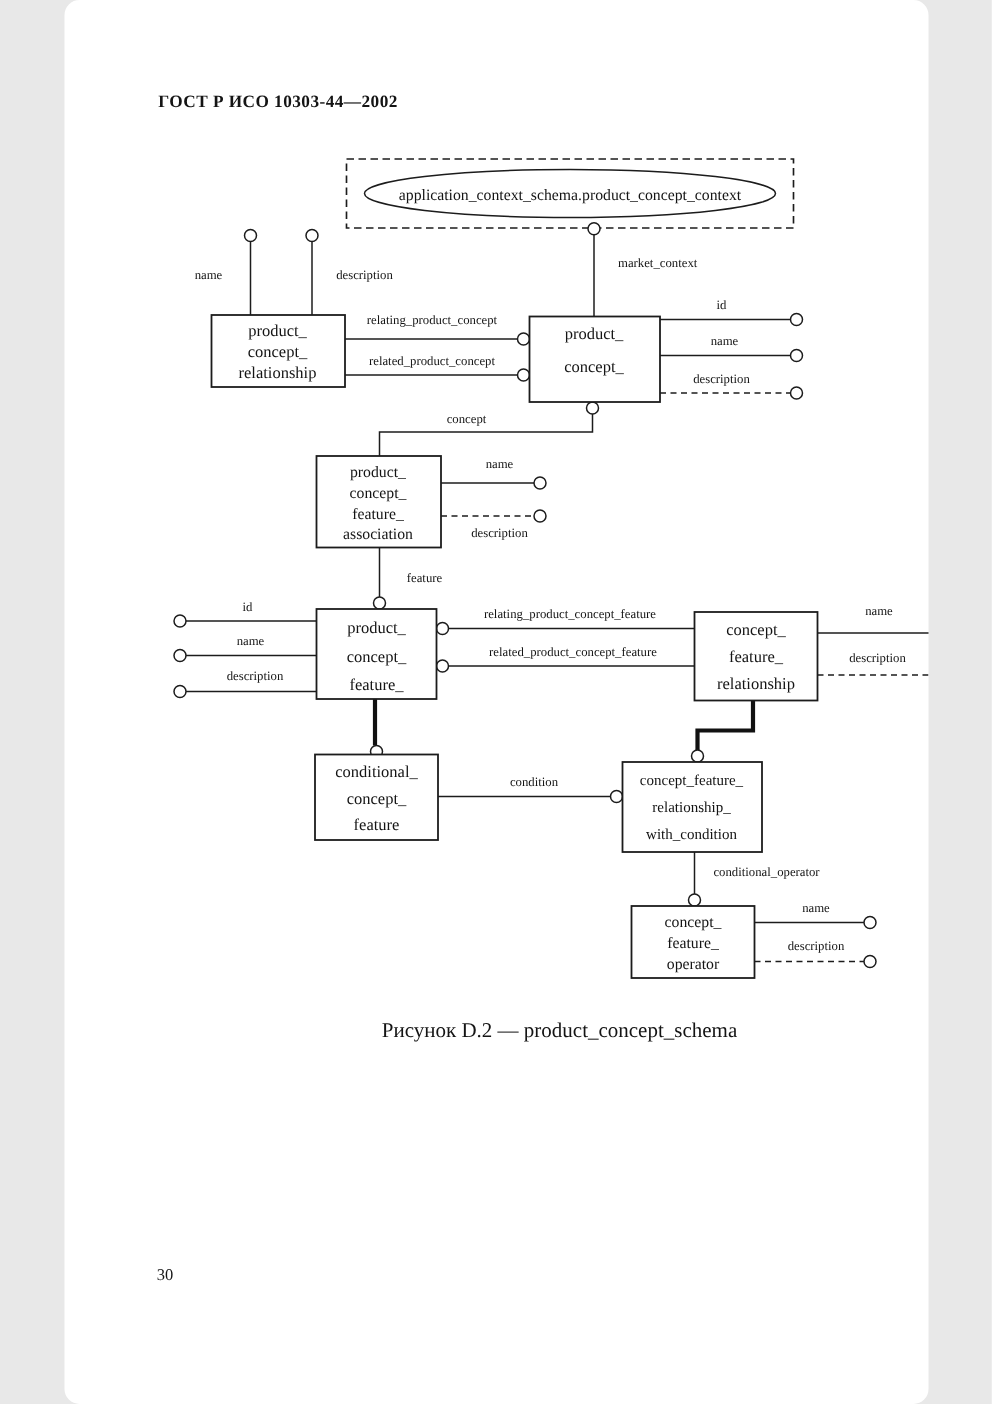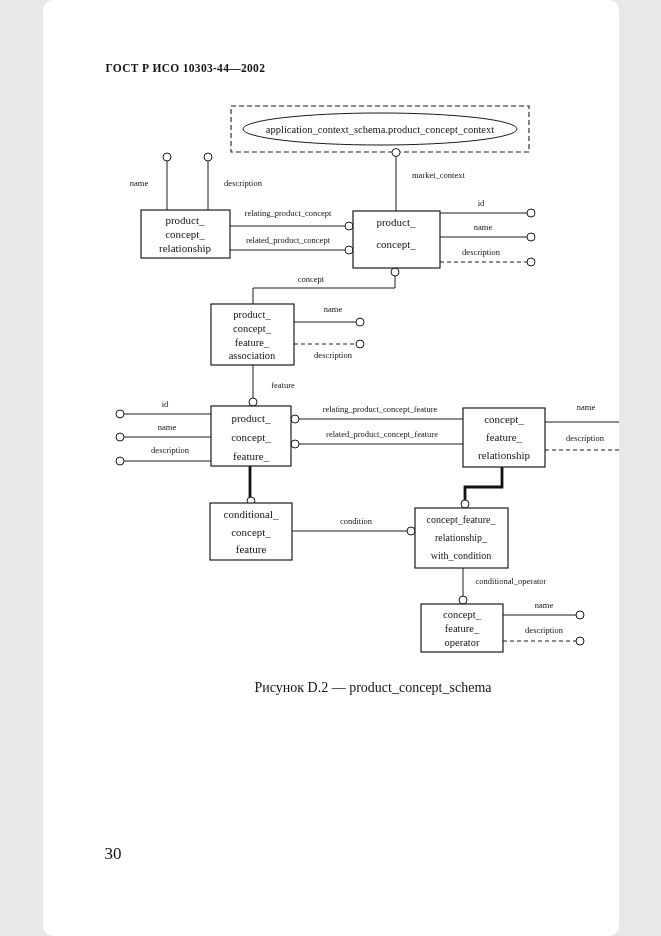--- a/index.html
+++ b/index.html
@@ -11,21 +11,21 @@
   }
   .header {
     position:absolute; left:63px; top:62px;
     font-size:11.5px; font-weight:bold; letter-spacing:0.3px;
   }
   .caption {
     position:absolute; left:0; top:680px; width:661px; text-align:center;
     font-size:14px;
   }
   .pageno {
-    position:absolute; left:62px; top:844px; font-size:17px;
+    position:absolute; left:62px; top:844px; font-size:11px;
   }
   svg.diagram { position:absolute; left:0; top:0; }
   svg text { font-family:"Liberation Serif", serif; fill:#141414; }
   .ent  { font-size:11px; text-anchor:middle; }
   .ent4 { font-size:10.5px; text-anchor:middle; }
   .entw { font-size:10px; text-anchor:middle; }
   .lbl  { font-size:8.5px; text-anchor:middle; }
   .lbls { font-size:8.5px; text-anchor:start; }
   .etext{ font-size:10.5px; text-anchor:middle; }
   .box   { fill:#ffffff; stroke:#1c1c1c; stroke-width:1.2; }

